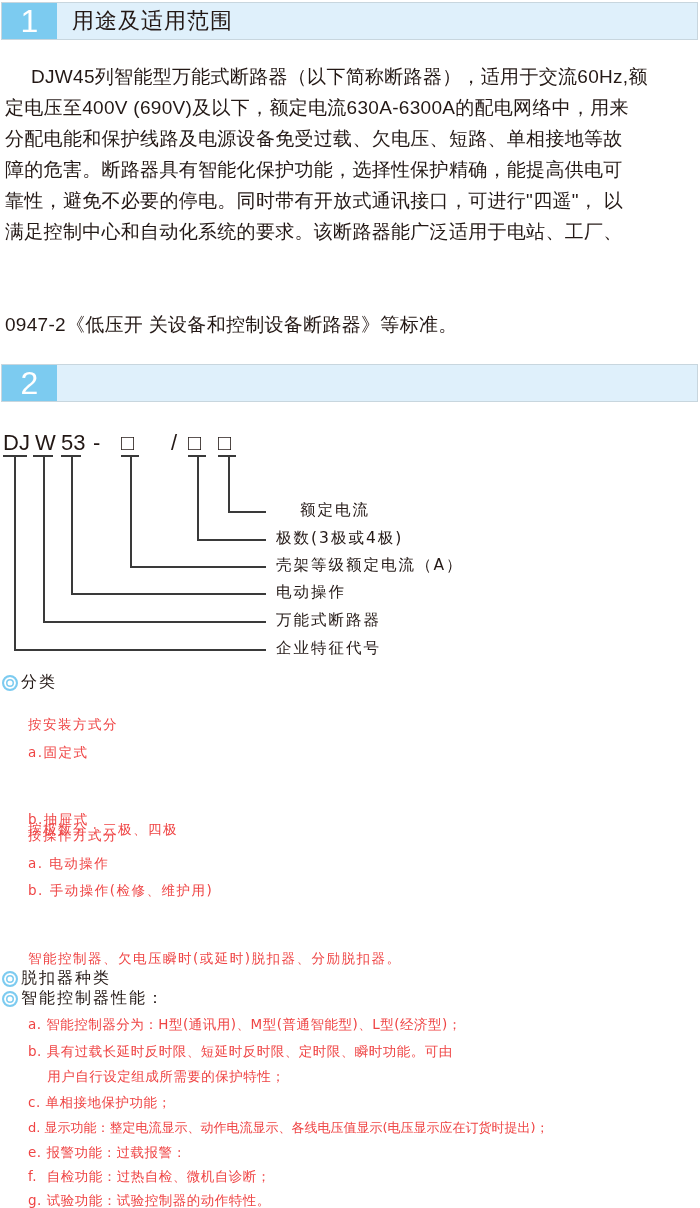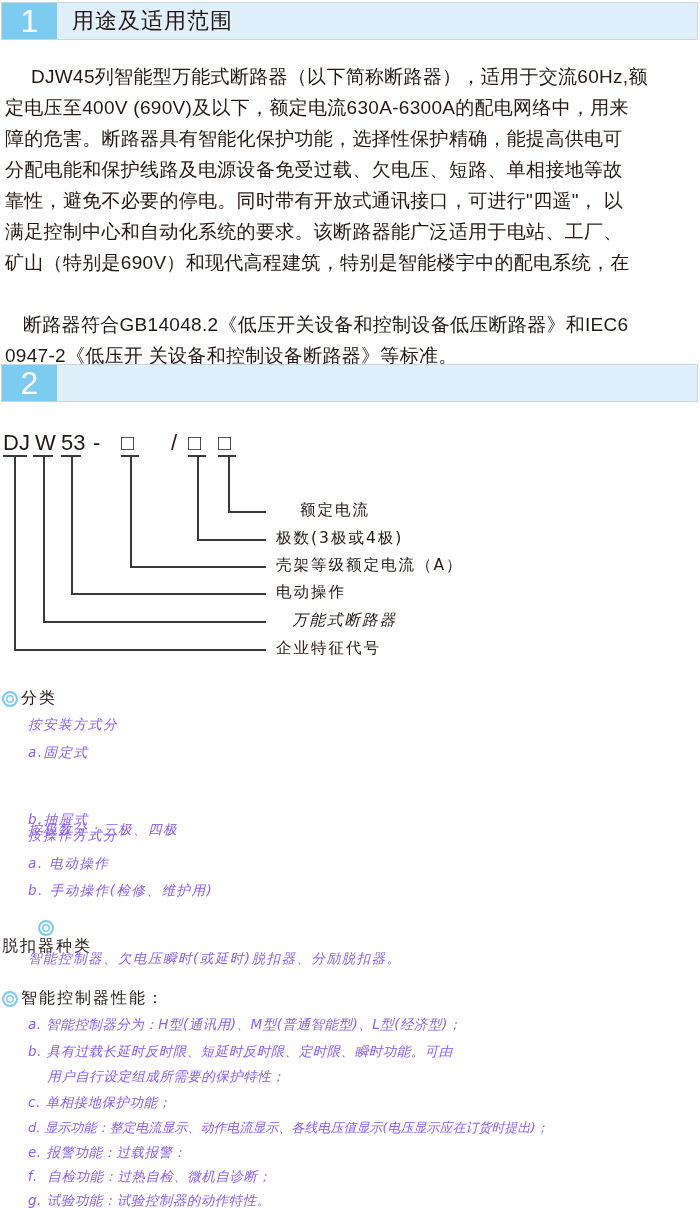--- a/index.html
+++ b/index.html
@@ -32,42 +32,40 @@
   .code-letters { position: absolute; top: 430px; font-family: "Liberation Sans", sans-serif; font-size: 22px; color: #231815; }
   .code-line { position: absolute; background: #3a3a3a; }
   .code-label { position: absolute; font-size: 15.5px; letter-spacing: 2px; color: #231815; white-space: nowrap; }
 
   .sub-heading { position: absolute; left: 2px; font-size: 16px; color: #231815; display: flex; align-items: center; letter-spacing: 2px; }
   .ring-icon {
     display: inline-block; width: 12px; height: 12px; border-radius: 50%;
     border: 2px solid #7ccbf0; box-shadow: inset 0 0 0 2px #fff, inset 0 0 0 3.5px #7ccbf0;
     margin-right: 3px;
   }
-  .item { position: absolute; font-size: 13.5px; color: #8b5cf6; white-space: nowrap; letter-spacing: 1.5px; font-style: italic; }
+  .item { position: absolute; font-size: 13.5px; color: #ef4444; white-space: nowrap; letter-spacing: 1.5px; }
 </style>
 </head>
 <body>
 
 <div class="section-header" style="top:2px;">
   <div class="section-num">1</div>
   <div class="section-title">用途及适用范围</div>
 </div>
 
 <div class="para" style="top:60px;">
   <span class="line" style="padding-left:26px">  DJW45列智能型万能式断路器（以下简称断路器），适用于交流60Hz,额</span>
   <span class="line">定电压至400V (690V)及以下，额定电流630A-6300A的配电网络中，用来</span>
+  <span class="line">分配电能和保护线路及电源设备免受过载、欠电压、短路、单相接地等故</span>
   <span class="line">障的危害。断路器具有智能化保护功能，选择性保护精确，能提高供电可</span>
-  <span class="line">分配电能和保护线路及电源设备免受过载、欠电压、短路、单相接地等故</span>
   <span class="line">靠性，避免不必要的停电。同时带有开放式通讯接口，可进行"四遥"， 以</span>
   <span class="line">满足控制中心和自动化系统的要求。该断路器能广泛适用于电站、工厂、</span>
-  <span class="line">矿山（特别是690V）和现代高程建筑，特别是智能楼宇中的配电系统，在</span>
 </div>
 
 <div class="para" style="top:308px;">
-  <span class="line" style="padding-left:18px">  断路器符合GB14048.2《低压开关设备和控制设备低压断路器》和IEC6</span>
   <span class="line">0947-2《低压开 关设备和控制设备断路器》等标准。</span>
 </div>
 
 <div class="section-header" style="top:364px;">
   <div class="section-num">2</div>
 </div>
 
 <div>
   <span class="code-letters" style="left:3px;">DJ</span>
   <span class="code-letters" style="left:35px;">W</span>
@@ -96,37 +94,37 @@
   <div class="code-line" style="left:197px;top:539px;width:69px;height:1.5px;"></div>
   <div class="code-line" style="left:130px;top:566px;width:136px;height:1.5px;"></div>
   <div class="code-line" style="left:71px;top:593px;width:195px;height:1.5px;"></div>
   <div class="code-line" style="left:43px;top:621px;width:223px;height:1.5px;"></div>
   <div class="code-line" style="left:14px;top:649px;width:252px;height:1.5px;"></div>
 
   <span class="code-label" style="left:276px;top:500px;margin-left:24px;">额定电流</span>
   <span class="code-label" style="left:276px;top:528px;">极数(3极或4极)</span>
   <span class="code-label" style="left:276px;top:555px;">壳架等级额定电流（A）</span>
   <span class="code-label" style="left:276px;top:582px;">电动操作</span>
-  <span class="code-label" style="left:292px;top:610px;font-style:italic;">万能式断路器</span>
+  <span class="code-label" style="left:276px;top:610px;">万能式断路器</span>
   <span class="code-label" style="left:276px;top:638px;">企业特征代号</span>
 </div>
 
-<div class="sub-heading" style="top:688px;align-items:center;">
+<div class="sub-heading" style="top:672px;align-items:center;">
   <span class="ring-icon"></span>
   <span>分类</span>
 </div>
 <span class="item" style="left:28px;top:716px;">按安装方式分</span>
 <span class="item" style="left:28px;top:744px;">a.固定式</span>
 <span class="item" style="left:28px;top:811px;text-align:right;">b.抽屉式</span>
 <span class="item" style="left:28px;top:821px;text-align:center;">按极数分：三极、四极</span>
 <span class="item" style="left:28px;top:827px;">按操作方式分</span>
 <span class="item" style="left:28px;top:855px;"> a. 电动操作</span>
 <span class="item" style="left:28px;top:882px;"> b. 手动操作(检修、维护用)</span>
 
-<div class="sub-heading" style="top:920px;flex-direction:column;">
+<div class="sub-heading" style="top:968px;">
   <span class="ring-icon"></span>
   <span>脱扣器种类</span>
 </div>
 <span class="item" style="left:28px;top:950px;">智能控制器、欠电压瞬时(或延时)脱扣器、分励脱扣器。</span>
 
 <div class="sub-heading" style="top:988px;">
   <span class="ring-icon"></span>
   <span>智能控制器性能：</span>
 </div>
 <span class="item" style="left:28px;top:1016px;letter-spacing:0.5px;">a. 智能控制器分为：H型(通讯用)、M型(普通智能型)、L型(经济型)；</span>

